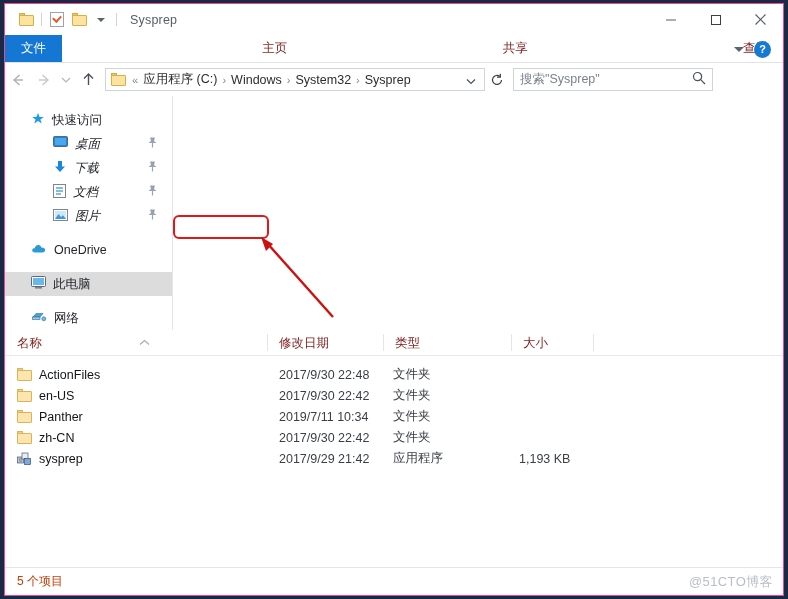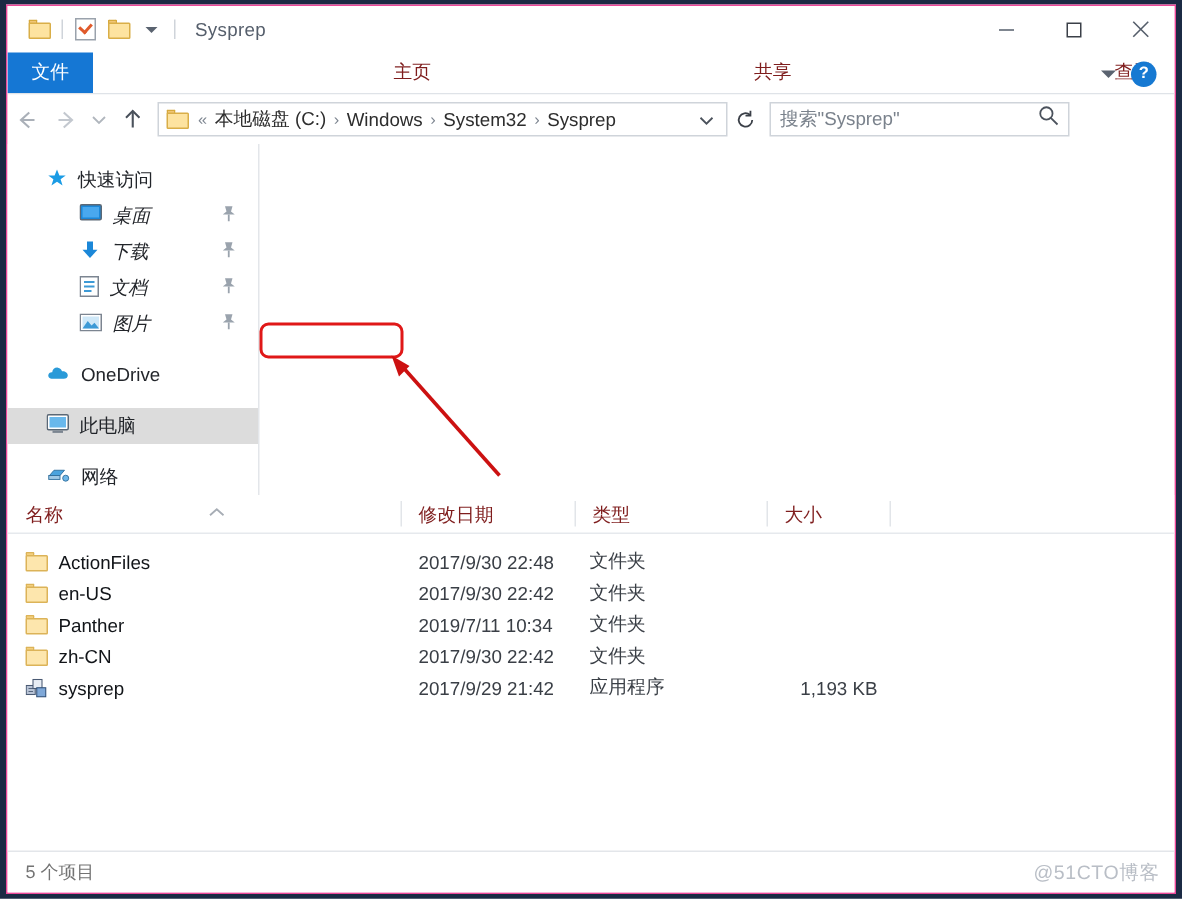--- a/index.html
+++ b/index.html
@@ -153,39 +153,39 @@
   }
   .chdiv { position: absolute; top: 4px; width: 1px; height: 17px; background: #e2e5e9; }
   .sortmark { position: absolute; top: 3px; left: 133px; }
   .frow {
     position: relative; height: 21px; display: flex; align-items: center;
     font-size: 12.5px; color: #111418;
   }
   .c-name { position: absolute; left: 12px; display: flex; align-items: center; gap: 7px; }
   .c-date { position: absolute; left: 274px; color: #3a3f46; }
   .c-type { position: absolute; left: 388px; color: #3a3f46; }
-  .c-size { position: absolute; left: 500px; width: 80px; text-align: right; color: #3a3f46; }
+  .c-size { position: absolute; left: 514px; width: 80px; color: #3a3f46; }
   .fold-sm { position: relative; width: 15px; height: 13px; }
   .fold-sm .t { position: absolute; left:0; top:0; width:6px; height:3px; background:#f3cf7e; border:1px solid #dcb358; border-bottom:0; border-radius:1px 1px 0 0;}
   .fold-sm .b { position: absolute; left:0; top:2px; width:15px; height:11px; background:#fde6ad; border:1px solid #dcb358; border-radius:1px;}
 
   
   #redbox {
     position: absolute; left: 168px; top: 211px; width: 96px; height: 24px;
     border: 2px solid #e01818; border-radius: 6px; pointer-events: none;
   }
   #arrow { position: absolute; left: 240px; top: 225px; pointer-events: none; }
 
   
   #status {
     position: absolute; left: 0; bottom: 0; width: 100%; height: 28px;
     background: #ffffff; border-top: 1px solid #e3e6ea;
     display: flex; align-items: center; padding-left: 12px;
   }
-  #status .txt { font-size: 12px; color: #737373; }
+  #status .txt { font-size: 12px; color: #c2410c; }
   #watermark {
     position: absolute; right: 10px; bottom: 4px;
     font-size: 13px; color: #b9bec6; letter-spacing: .4px;
   }
 </style>
 </head>
 <body>
 
 <div id="window">
 
@@ -271,21 +271,21 @@
           <path d="M3 6.5 L7.5 2 L12 6.5" fill="none" stroke="#4b525c" stroke-width="1.4"></path>
         </svg>
     </div>
 
     <div class="addrbox">
       <span class="folder-ico" style="margin-right:5px;">
           <span class="tab"></span>
           <span class="body"></span>
         </span>
       <span class="crumb-sep">«</span>
-      <span class="crumb">本地磁盘 (C:)</span>
+      <span class="crumb">应用程序 (C:)</span>
       <span class="crumb-sep">›</span>
       <span class="crumb">Windows</span>
       <span class="crumb-sep">›</span>
       <span class="crumb">System32</span>
       <span class="crumb-sep">›</span>
       <span class="crumb">Sysprep</span>
       <span class="addr-caret">
         <svg width="10" height="7" viewBox="0 0 10 7">
             <path d="M1 1.5 L5 5.5 L9 1.5" fill="none" stroke="#4b525c" stroke-width="1.2"></path>
           </svg>

